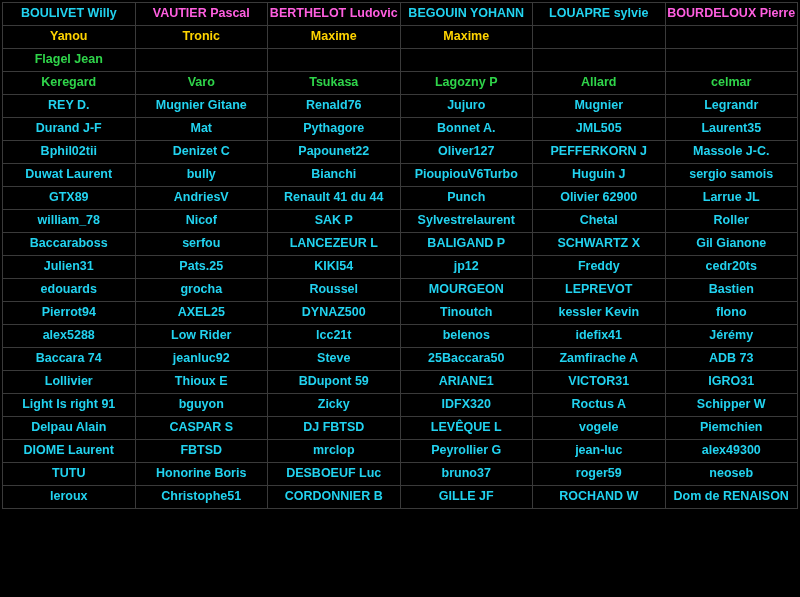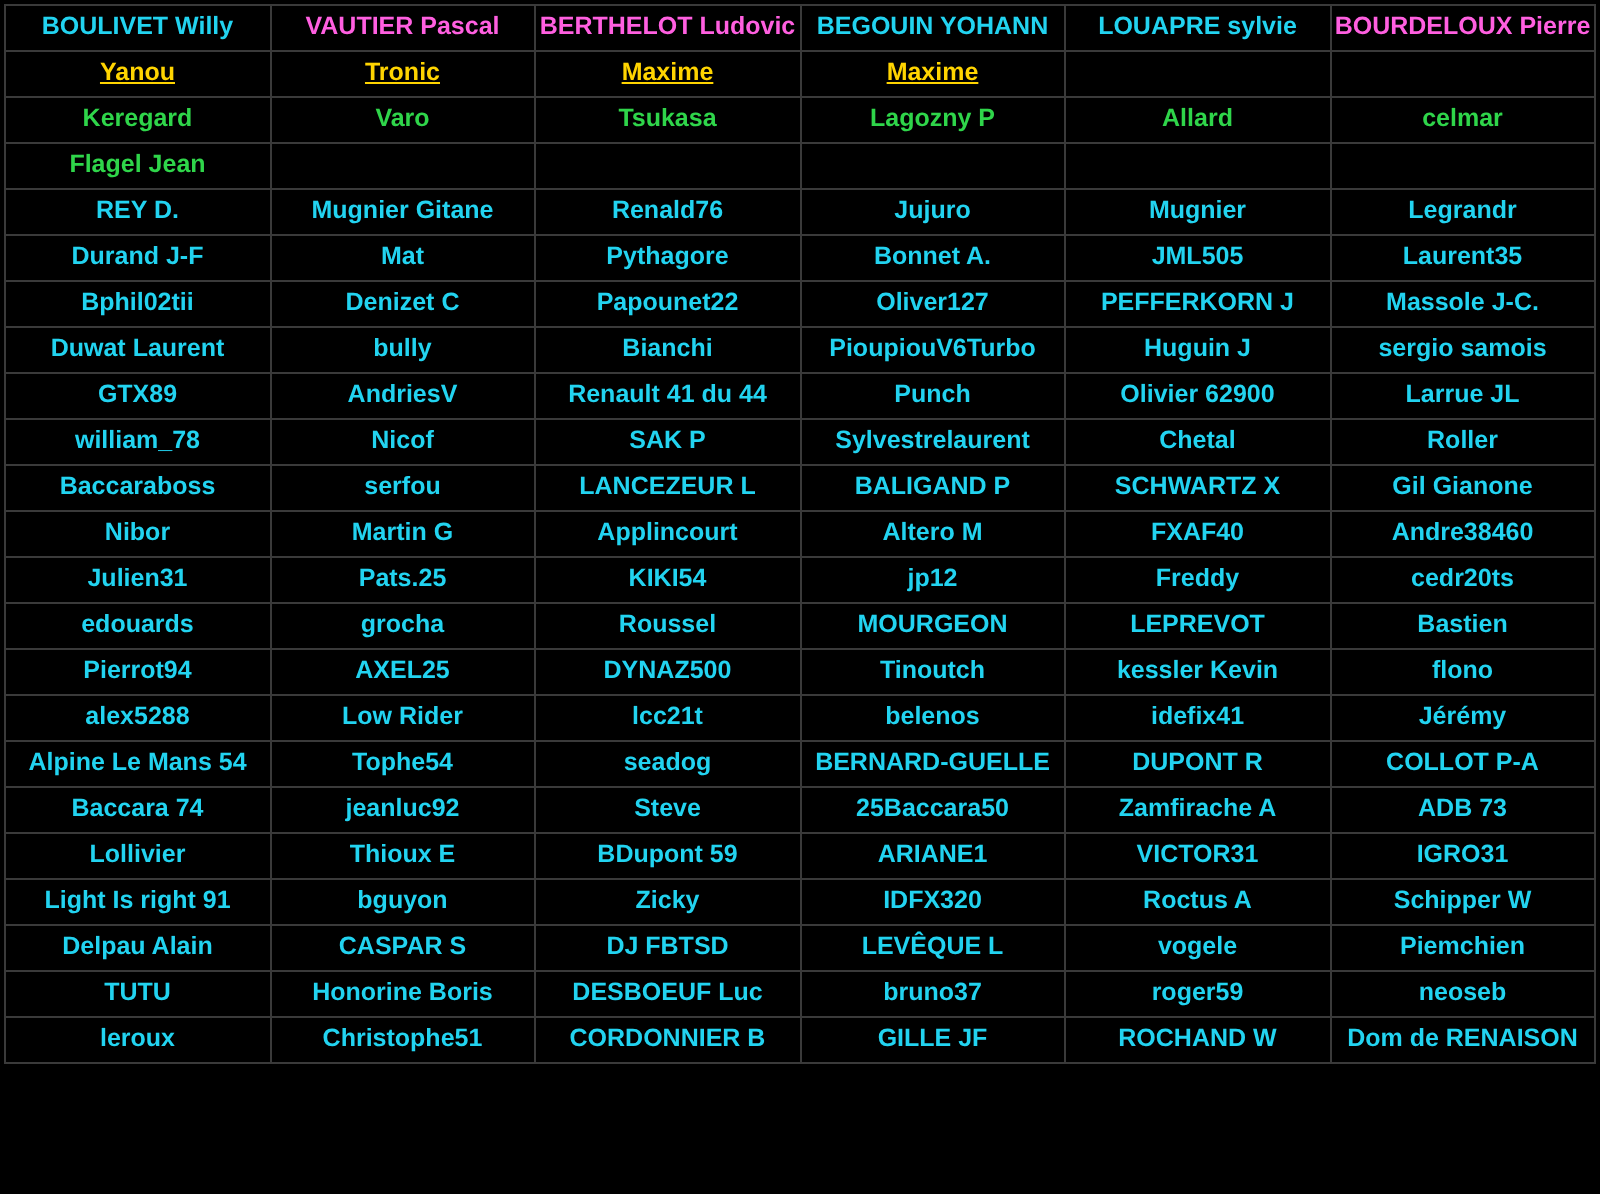--- a/index.html
+++ b/index.html
@@ -37,21 +37,21 @@
     white-space: nowrap;
     overflow: hidden;
   }
   td.hdr {
     font-size: 13.5px;
     height: 22px;
   }
   
   .c-cyan   { color: #22d3f0; }
   .c-magenta{ color: #ff5fe0; }
-  .c-yellow { color: #ffd400; text-decoration: underline; }
+  .c-yellow { color: #ffd400; }
   .c-red    { color: #ff2d2d; }
   .c-green  { color: #2fd54a; }
 </style>
 </head>
 <body>
 
 <div id="board">
   <table class="grid">
     <thead>
       <tr id="header-row">
@@ -66,36 +66,36 @@
     <tbody id="table-body">
         <tr>
           <td class="c-yellow">Yanou</td>
           <td class="c-yellow">Tronic</td>
           <td class="c-yellow">Maxime</td>
           <td class="c-yellow">Maxime</td>
           <td class="c-yellow"></td>
           <td class="c-yellow"></td>
         </tr>
         <tr>
+          <td class="c-green">Flagel Jean</td>
+          <td class="c-green"></td>
+          <td class="c-green"></td>
+          <td class="c-green"></td>
+          <td class="c-green"></td>
+          <td class="c-green"></td>
+        </tr>
+        <tr>
           <td class="c-green">Keregard</td>
           <td class="c-green">Varo</td>
           <td class="c-green">Tsukasa</td>
           <td class="c-green">Lagozny P</td>
           <td class="c-green">Allard</td>
           <td class="c-green">celmar</td>
         </tr>
         <tr>
-          <td class="c-green">Flagel Jean</td>
-          <td class="c-green"></td>
-          <td class="c-green"></td>
-          <td class="c-green"></td>
-          <td class="c-green"></td>
-          <td class="c-green"></td>
-        </tr>
-        <tr>
           <td class="c-cyan">REY D.</td>
           <td class="c-cyan">Mugnier Gitane</td>
           <td class="c-cyan">Renald76</td>
           <td class="c-cyan">Jujuro</td>
           <td class="c-cyan">Mugnier</td>
           <td class="c-cyan">Legrandr</td>
         </tr>
         <tr>
           <td class="c-cyan">Durand J-F</td>
           <td class="c-cyan">Mat</td>
@@ -138,28 +138,20 @@
         </tr>
         <tr>
           <td class="c-cyan">Baccaraboss</td>
           <td class="c-cyan">serfou</td>
           <td class="c-cyan">LANCEZEUR L</td>
           <td class="c-cyan">BALIGAND P</td>
           <td class="c-cyan">SCHWARTZ X</td>
           <td class="c-cyan">Gil Gianone</td>
         </tr>
         <tr>
-          <td class="c-cyan">Nibor</td>
-          <td class="c-cyan">Martin G</td>
-          <td class="c-cyan">Applincourt</td>
-          <td class="c-cyan">Altero M</td>
-          <td class="c-cyan">FXAF40</td>
-          <td class="c-cyan">Andre38460</td>
-        </tr>
-        <tr>
           <td class="c-cyan">Julien31</td>
           <td class="c-cyan">Pats.25</td>
           <td class="c-cyan">KIKI54</td>
           <td class="c-cyan">jp12</td>
           <td class="c-cyan">Freddy</td>
           <td class="c-cyan">cedr20ts</td>
         </tr>
         <tr>
           <td class="c-cyan">edouards</td>
           <td class="c-cyan">grocha</td>
@@ -178,28 +170,20 @@
         </tr>
         <tr>
           <td class="c-cyan">alex5288</td>
           <td class="c-cyan">Low Rider</td>
           <td class="c-cyan">lcc21t</td>
           <td class="c-cyan">belenos</td>
           <td class="c-cyan">idefix41</td>
           <td class="c-cyan">Jérémy</td>
         </tr>
         <tr>
-          <td class="c-cyan">Alpine Le Mans 54</td>
-          <td class="c-cyan">Tophe54</td>
-          <td class="c-cyan">seadog</td>
-          <td class="c-cyan">BERNARD-GUELLE</td>
-          <td class="c-cyan">DUPONT R</td>
-          <td class="c-cyan">COLLOT P-A</td>
-        </tr>
-        <tr>
           <td class="c-cyan">Baccara 74</td>
           <td class="c-cyan">jeanluc92</td>
           <td class="c-cyan">Steve</td>
           <td class="c-cyan">25Baccara50</td>
           <td class="c-cyan">Zamfirache A</td>
           <td class="c-cyan">ADB 73</td>
         </tr>
         <tr>
           <td class="c-cyan">Lollivier</td>
           <td class="c-cyan">Thioux E</td>
@@ -218,20 +202,28 @@
         </tr>
         <tr>
           <td class="c-cyan">Delpau Alain</td>
           <td class="c-cyan">CASPAR S</td>
           <td class="c-cyan">DJ FBTSD</td>
           <td class="c-cyan">LEVÊQUE L</td>
           <td class="c-cyan">vogele</td>
           <td class="c-cyan">Piemchien</td>
         </tr>
         <tr>
+          <td class="c-cyan">DIOME Laurent</td>
+          <td class="c-cyan">FBTSD</td>
+          <td class="c-cyan">mrclop</td>
+          <td class="c-cyan">Peyrollier G</td>
+          <td class="c-cyan">jean-luc</td>
+          <td class="c-cyan">alex49300</td>
+        </tr>
+        <tr>
           <td class="c-cyan">TUTU</td>
           <td class="c-cyan">Honorine Boris</td>
           <td class="c-cyan">DESBOEUF Luc</td>
           <td class="c-cyan">bruno37</td>
           <td class="c-cyan">roger59</td>
           <td class="c-cyan">neoseb</td>
         </tr>
         <tr>
           <td class="c-cyan">leroux</td>
           <td class="c-cyan">Christophe51</td>

